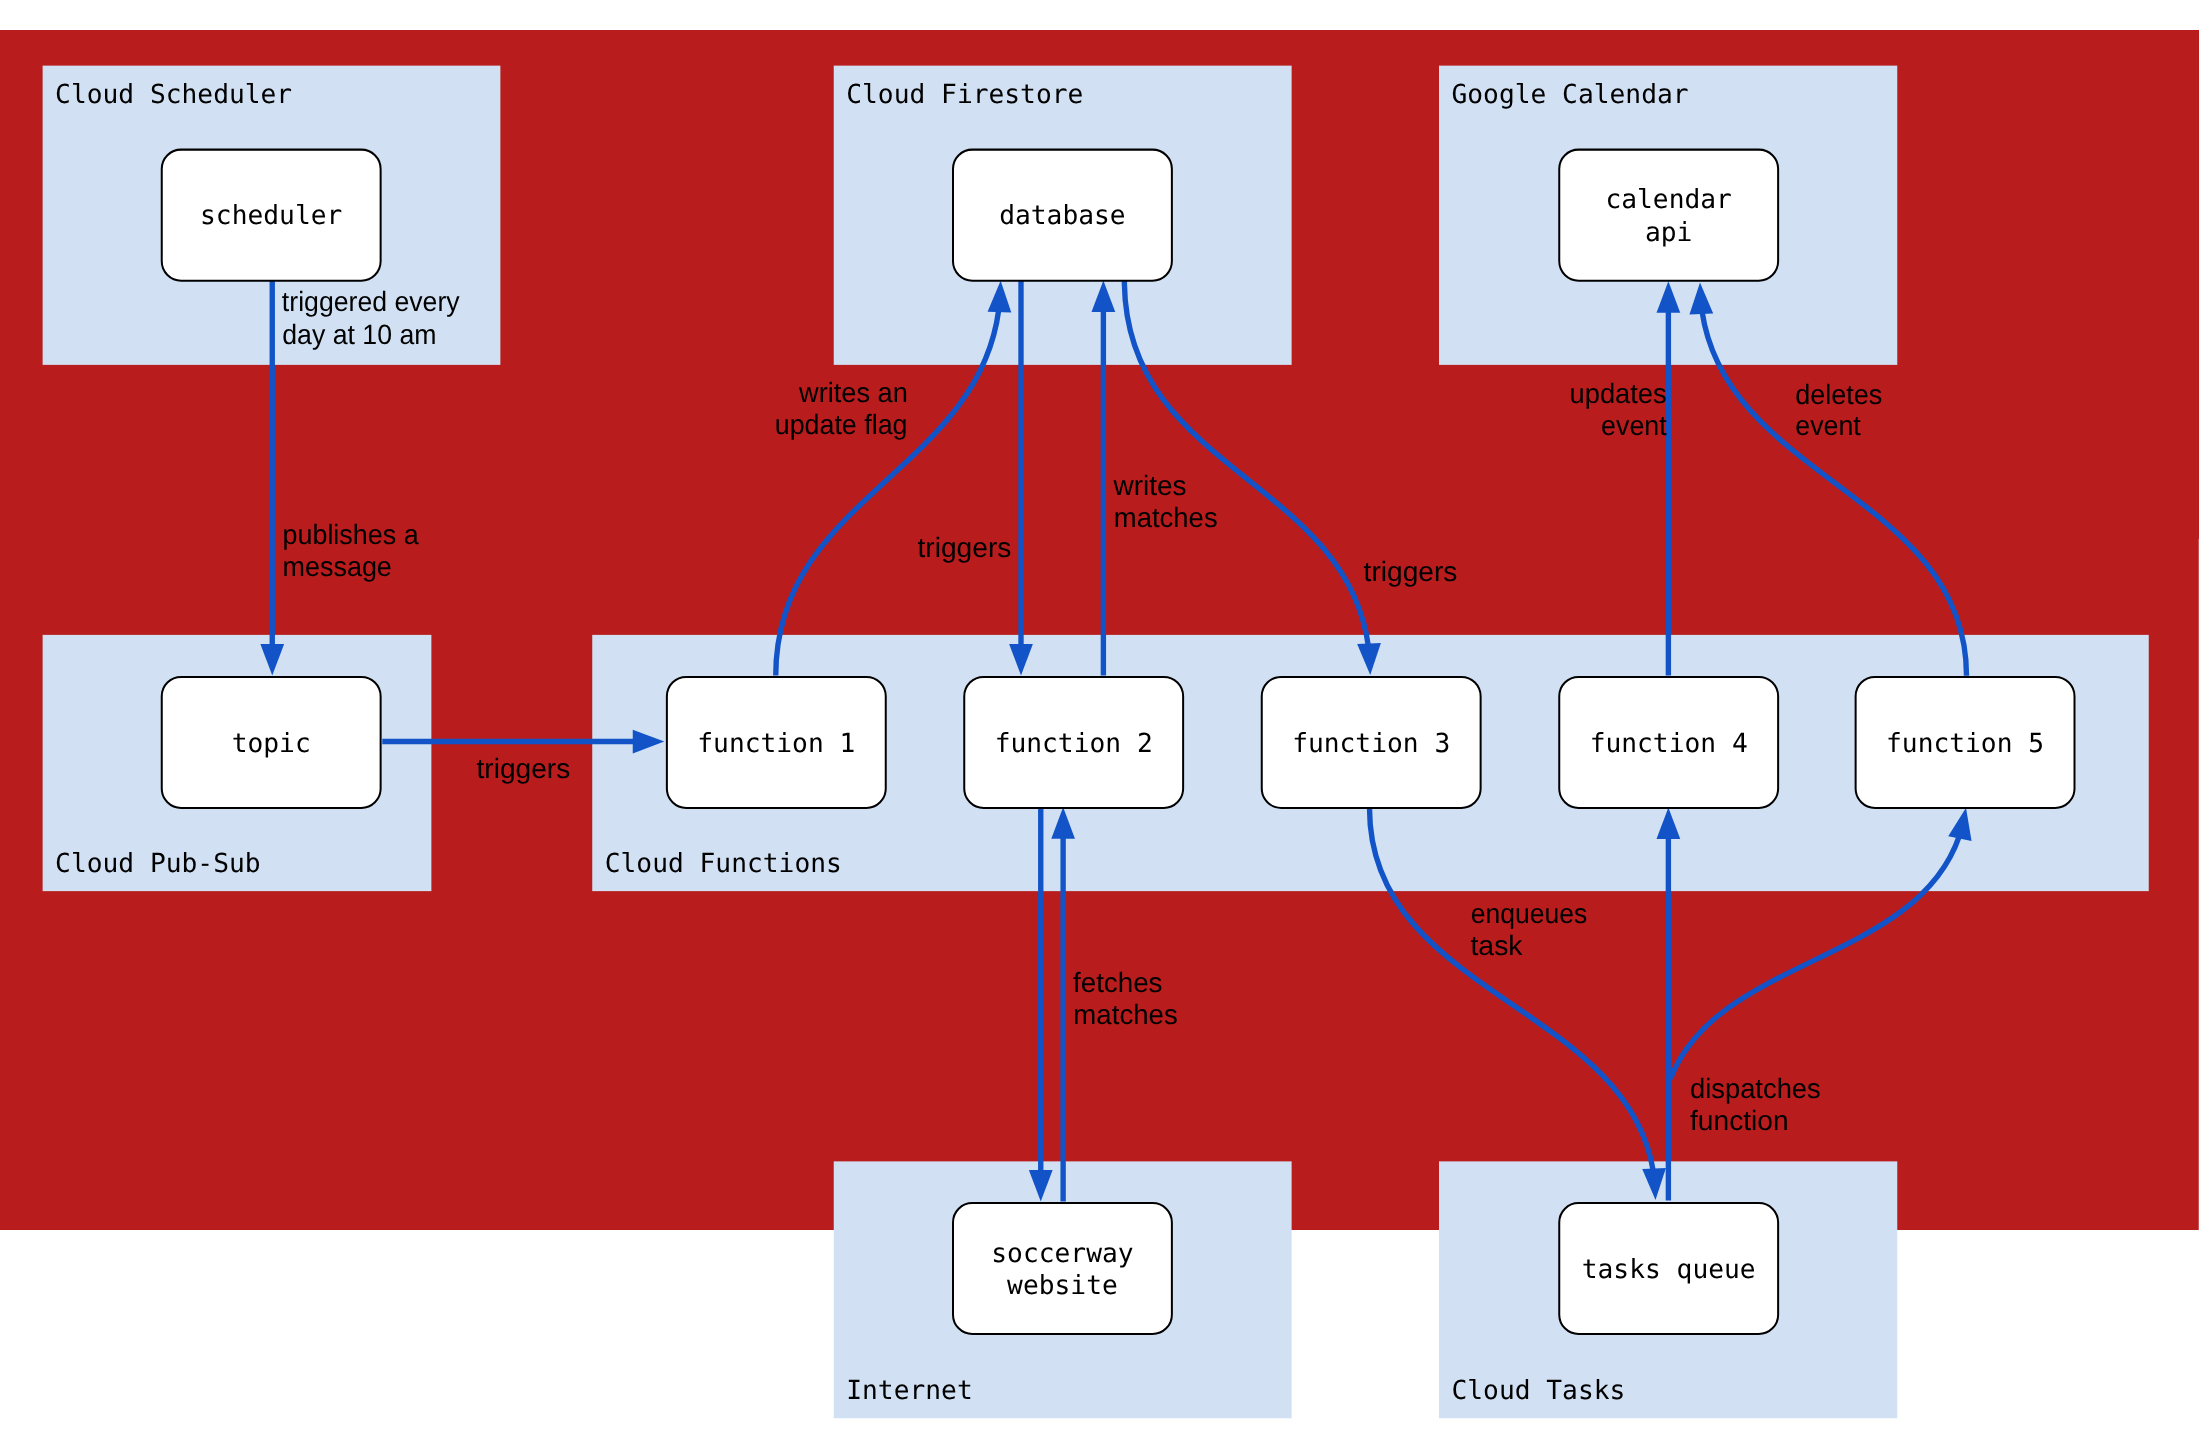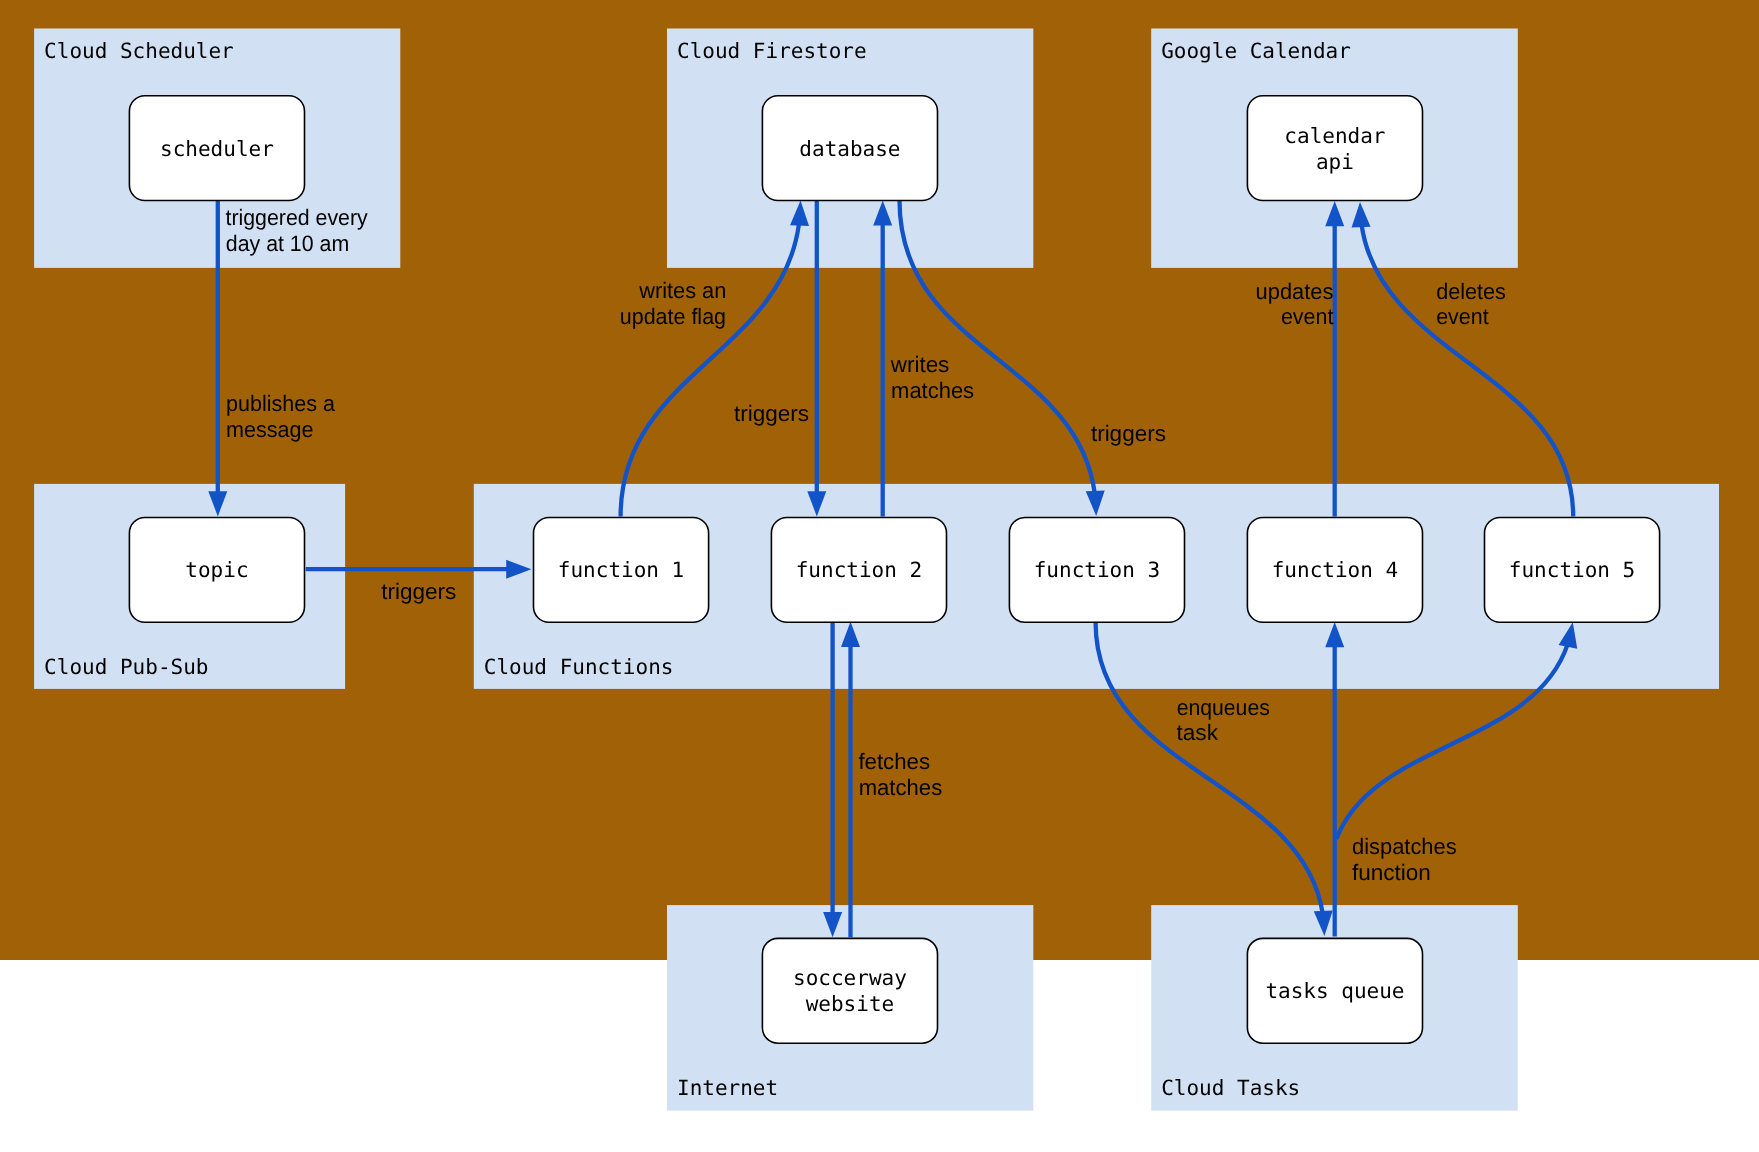--- a/index.html
+++ b/index.html
@@ -1,21 +1,21 @@
 <!DOCTYPE html>
 <html><head>
 <meta charset="utf-8">
 <title>Cloud architecture diagram</title>
 <style>
   html,body{margin:0;padding:0;background:#ffffff;}
   svg text{ text-rendering:geometricPrecision; }
   #stage{ will-change:transform; }
   body{width:1759px;height:1152px;overflow:hidden;
        font-family:"Liberation Sans",sans-serif;}
-  #stage{position:relative;width:1759px;height:960px;background:#a16207;}
+  #stage{position:relative;width:1759px;height:960px;background:#b91c1c;margin-top:24px;}
   svg#diagram{display:block;position:absolute;left:0;top:0;}
   .grp-rect{fill:#d1e1f3;}
   .grp-label{font-family:"DejaVu Sans Mono",monospace;font-size:21px;fill:#000000;
              dominant-baseline:alphabetic;}
   .node-rect{fill:#ffffff;stroke:#000000;stroke-width:1.6;}
   .node-label{font-family:"DejaVu Sans Mono",monospace;font-size:21px;fill:#000000;
               text-anchor:middle;}
   .edge-path{fill:none;stroke:#1254c8;stroke-width:4.3;stroke-linecap:butt;}
   .edge-head{fill:#1254c8;stroke:none;}
   .edge-label{font-family:"Liberation Sans",sans-serif;font-size:22.3px;fill:#000000;}

